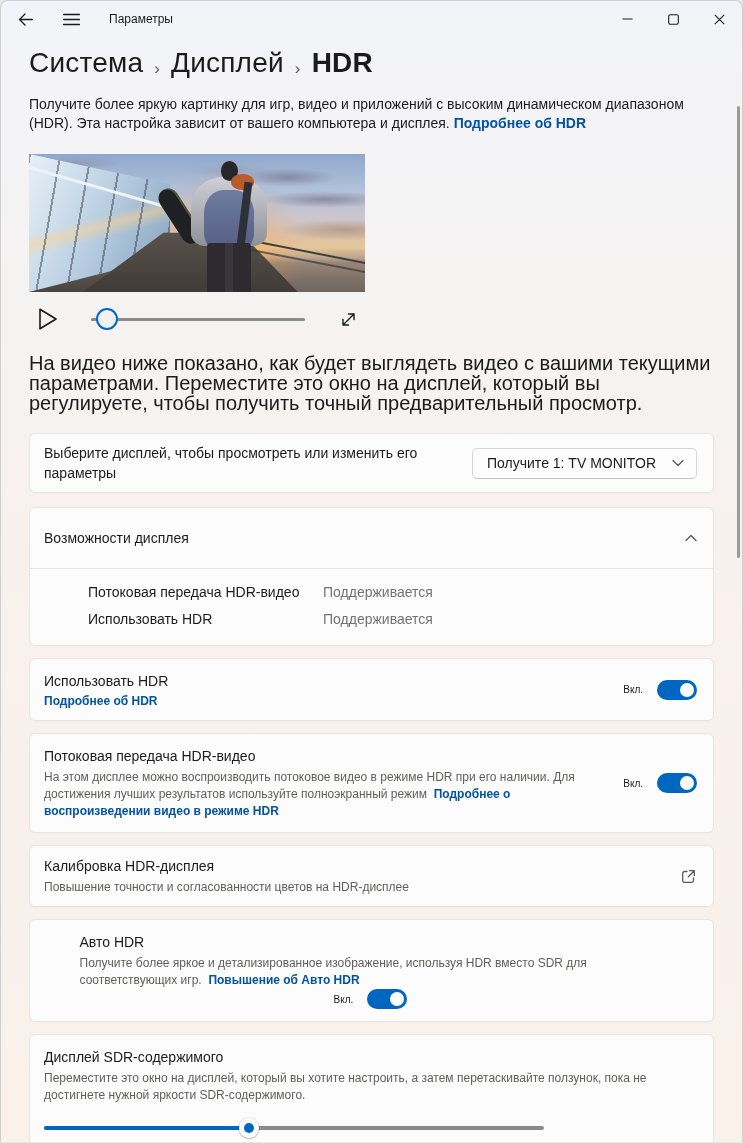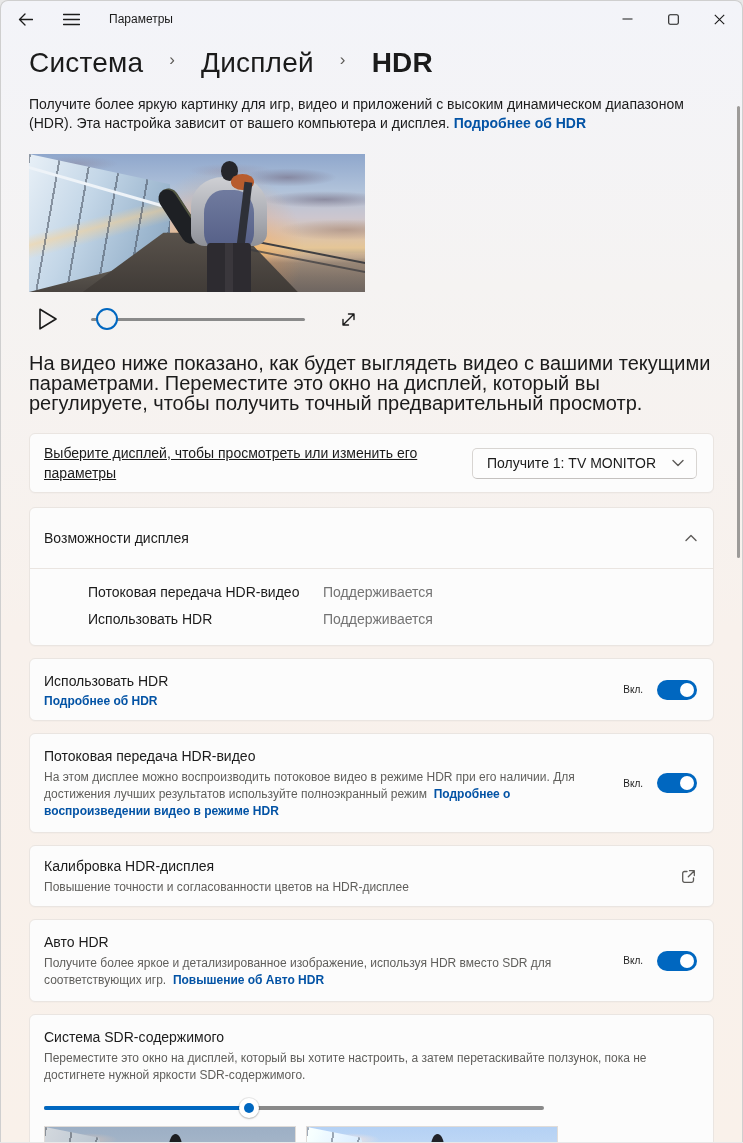--- a/index.html
+++ b/index.html
@@ -13,21 +13,21 @@
   
   .titlebar{height:36px;display:flex;align-items:center;}
   .tb-btn{width:32px;height:28px;display:flex;align-items:center;justify-content:center;border-radius:4px;cursor:default;}
   .tb-back{margin-left:8px;}
   .tb-menu{margin-left:14px;}
   .app-title{font-size:12px;margin-left:22px;}
   .win-controls{margin-left:auto;display:flex;height:36px;}
   .wc-btn{width:46px;height:36px;display:flex;align-items:center;justify-content:center;}
   
   .content{padding:0 28px;}
-  .breadcrumb{margin-top:10px;display:flex;align-items:flex-start;gap:26px;font-size:28px;letter-spacing:.2px;}
+  .breadcrumb{margin-top:10px;display:flex;align-items:flex-end;gap:11px;font-size:28px;letter-spacing:.2px;}
   .breadcrumb .sep{font-size:17px;color:#5d5b58;padding-top:3px;}
   .breadcrumb .last{font-weight:700;}
   
   .intro{margin:16px 0 0;font-size:14px;line-height:19px;max-width:682px;}
   .link{color:#0353a5;font-weight:700;text-decoration:none;cursor:pointer;}
   
   .video-frame{position:relative;width:336px;height:138px;margin-top:21px;overflow:hidden;background:#9db4d6;}
   .scene-sky{position:absolute;inset:0;background:linear-gradient(180deg,#8fa7cc 0%,#b0c2da 26%,#ccc6ce 46%,#ddc3a8 60%,#e5c697 68%,#b2a28b 75%,#6b635c 79%,#544f49 90%,#494440 100%);}
   .scene-clouds{position:absolute;inset:0;background:
     radial-gradient(ellipse 70px 13px at 77% 17%, rgba(110,98,120,.55), transparent 70%),
@@ -210,21 +210,21 @@
             </svg>
         </span>
       </div>
     </div>
 
     <p class="note">На видео ниже показано, как будет выглядеть видео с вашими текущими параметрами. Переместите это окно на дисплей, который вы регулируете, чтобы получить точный предварительный просмотр.</p>
 
     <div class="card" style="margin-top:20px;">
       <div class="card-row" style="padding-top:9px;padding-bottom:9px;">
         <div class="card-text">
-          <div class="card-title" style="max-width:420px;text-decoration:underline;">Выберите дисплей, чтобы просмотреть или изменить его параметры</div>
+          <div class="card-title" style="max-width:420px;">Выберите дисплей, чтобы просмотреть или изменить его параметры</div>
         </div>
         <div class="right-col">
           <div class="dropdown">
             <span>Получите 1: TV MONITOR</span>
             <span>
               <svg width="12" height="8" viewBox="0 0 12 8">
                   <path d="M1 1.5 L6 6.5 L11 1.5" stroke="#5d5b58" stroke-width="1.4" fill="none" stroke-linecap="round" stroke-linejoin="round"></path>
                 </svg>
             </span>
           </div>
@@ -298,37 +298,37 @@
             <svg width="17" height="17" viewBox="0 0 17 17">
                 <path d="M7 3.5 H4.5 A1.8 1.8 0 0 0 2.7 5.3 V12.5 A1.8 1.8 0 0 0 4.5 14.3 H11.7 A1.8 1.8 0 0 0 13.5 12.5 V10" stroke="#5d5b58" stroke-width="1.3" fill="none" stroke-linecap="round"></path>
                 <path d="M9.5 2.7 H14.3 V7.5 M14.3 2.7 L8.3 8.7" stroke="#5d5b58" stroke-width="1.3" fill="none" stroke-linecap="round" stroke-linejoin="round"></path>
               </svg>
           </span>
         </div>
       </div>
     </div>
 
     <div class="card">
-      <div class="card-row" style="padding-top:12px;padding-bottom:12px;">
+      <div class="card-row" style="padding-top:12px;padding-bottom:12px;flex-direction:column;">
         <div class="card-text">
           <div class="card-title">Авто HDR</div>
           <div class="card-desc"><span>Получите более яркое и детализированное изображение, используя HDR вместо SDR для соответствующих игр.</span>&nbsp; <a class="link">Повышение об Авто HDR</a></div>
         </div>
         <div class="right-col">
           <span class="state-label">Вкл.</span>
           <div class="toggle">
               <div class="knob"></div>
             </div>
         </div>
       </div>
     </div>
 
     <div class="card" style="height:260px;">
       <div class="sdr-body">
-        <div class="card-title">Система SDR-содержимого</div>
+        <div class="card-title">Дисплей SDR-содержимого</div>
         <div class="card-desc" style="max-width:640px;">Переместите это окно на дисплей, который вы хотите настроить, а затем перетаскивайте ползунок, пока не достигнете нужной яркости SDR-содержимого.</div>
 
         <div class="sdr-slider">
           <div class="sdr-track"></div>
           <div class="sdr-fill" style="width: 41%;"></div>
           <div class="sdr-thumb" style="left: calc(41% - 10px);"></div>
         </div>
 
         <div class="sdr-thumbs">
           <div class="thumb dim">

